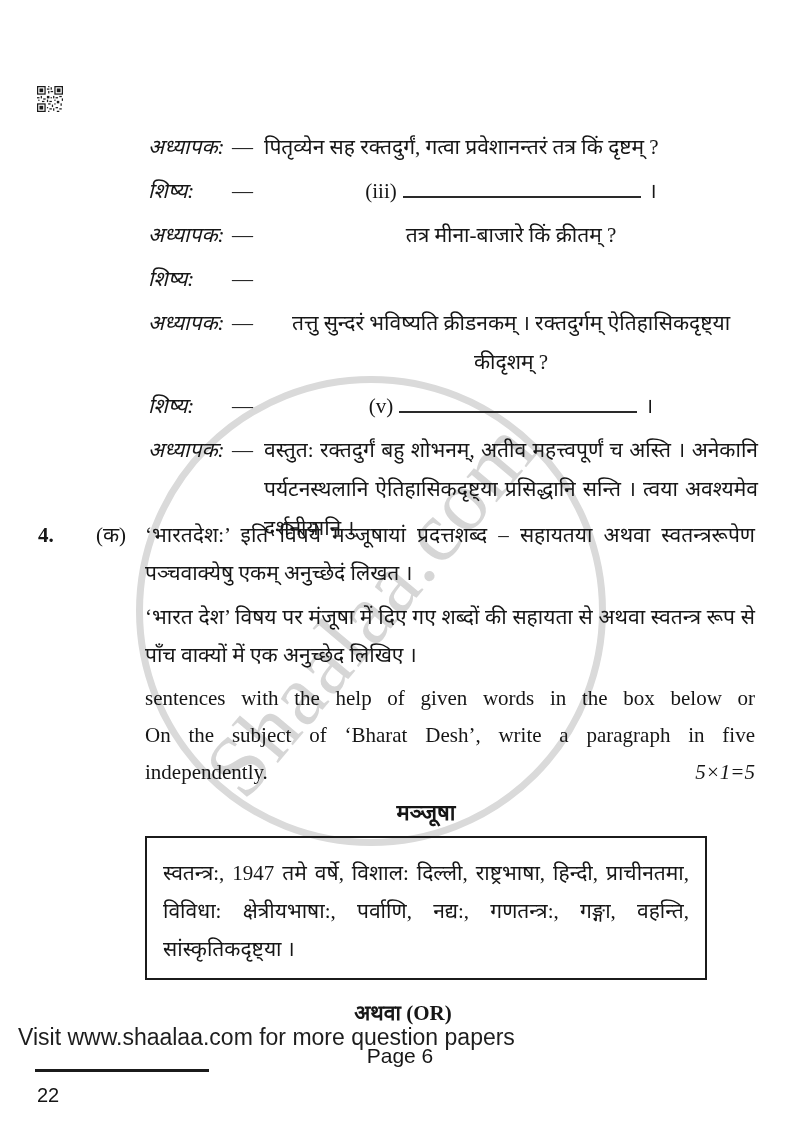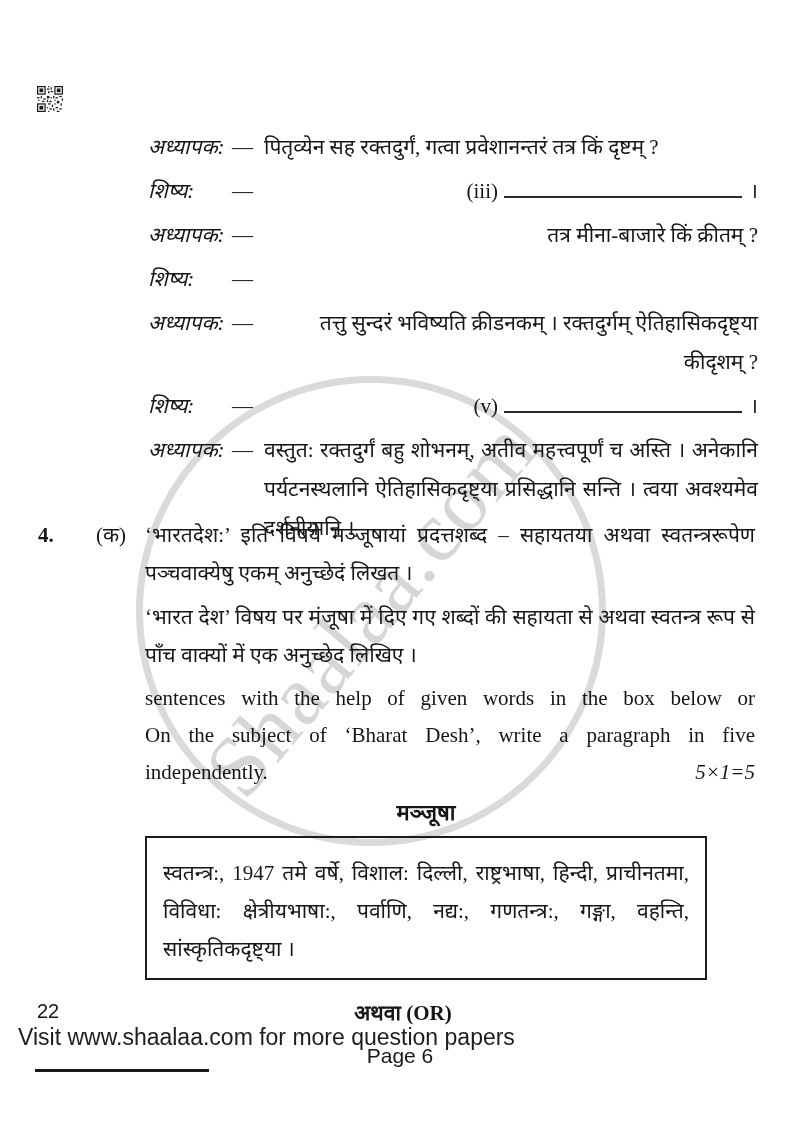--- a/index.html
+++ b/index.html
@@ -32,21 +32,21 @@
   }
   .layer { position: relative; z-index: 1; }
   
   .qr { position: absolute; left: 37px; top: 86px; }
   
   .dialogues { position: absolute; left: 148px; top: 128px; width: 610px; }
   .d-row { display: flex; align-items: flex-start; margin-bottom: 5px; font-size: 21px; line-height: 39px; }
   .d-lbl { width: 84px; flex: 0 0 84px; font-style: italic; }
   .d-dash { width: 32px; flex: 0 0 32px; }
   .d-txt { flex: 1; text-align: justify; }
-  .d-txt.nojust { text-align: right; }
+  .d-txt.nojust { text-align: center; }
   .blank {
     display: inline-block; width: 238px; height: 1px;
     border-bottom: 2px solid #2a2a2a; vertical-align: baseline;
     margin: 0 8px 0 6px;
   }
   
   .q4 { position: absolute; left: 38px; top: 516px; width: 717px; display: flex; align-items: flex-start; }
   .q-num { width: 58px; flex: 0 0 58px; font-weight: bold; font-size: 21px; line-height: 38px; }
   .q-part { width: 49px; flex: 0 0 49px; font-size: 21px; line-height: 38px; }
   .q-content { flex: 1; }
@@ -59,21 +59,21 @@
   .word-box {
     border: 2px solid #1b1b1b;
     padding: 16px 16px 10px 16px;
     font-size: 21px; line-height: 38px; text-align: justify;
     min-height: 118px;
   }
   
   .or-line { position: absolute; left: 3px; top: 998px; width: 100%; text-align: center; font-weight: bold; font-size: 21px; }
   
   .sans { font-family: "Liberation Sans", "DejaVu Sans", sans-serif; }
-  .fq-code { position: absolute; left: 37px; top: 1000px; font-size: 20px; }
+  .fq-code { position: absolute; left: 37px; top: 1084px; font-size: 20px; }
   .fq-underline { position: absolute; left: 35px; top: 1069px; width: 174px; height: 3px; background: #1b1b1b; }
   .fq-page { position: absolute; left: 0; top: 1044px; width: 100%; text-align: center; font-size: 21px; }
   .visit { position: absolute; left: 18px; top: 1024px; font-size: 23px; color: #1d1d1d; }
 </style>
 </head>
 <body>
 
 <div class="page">
 
   <div class="watermark">

